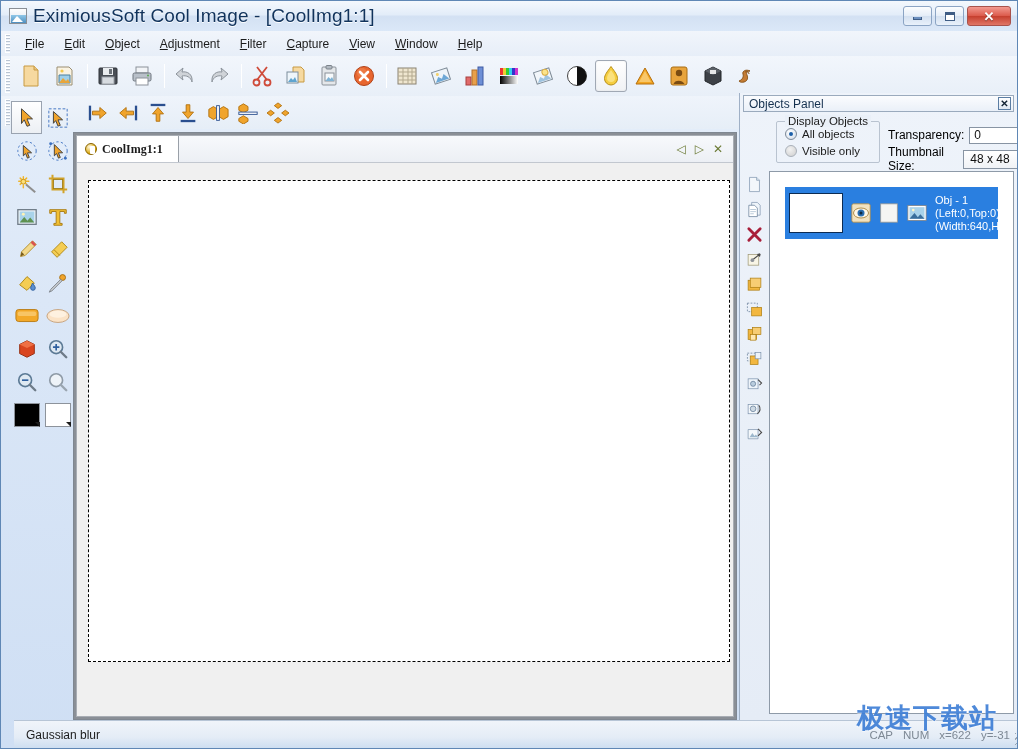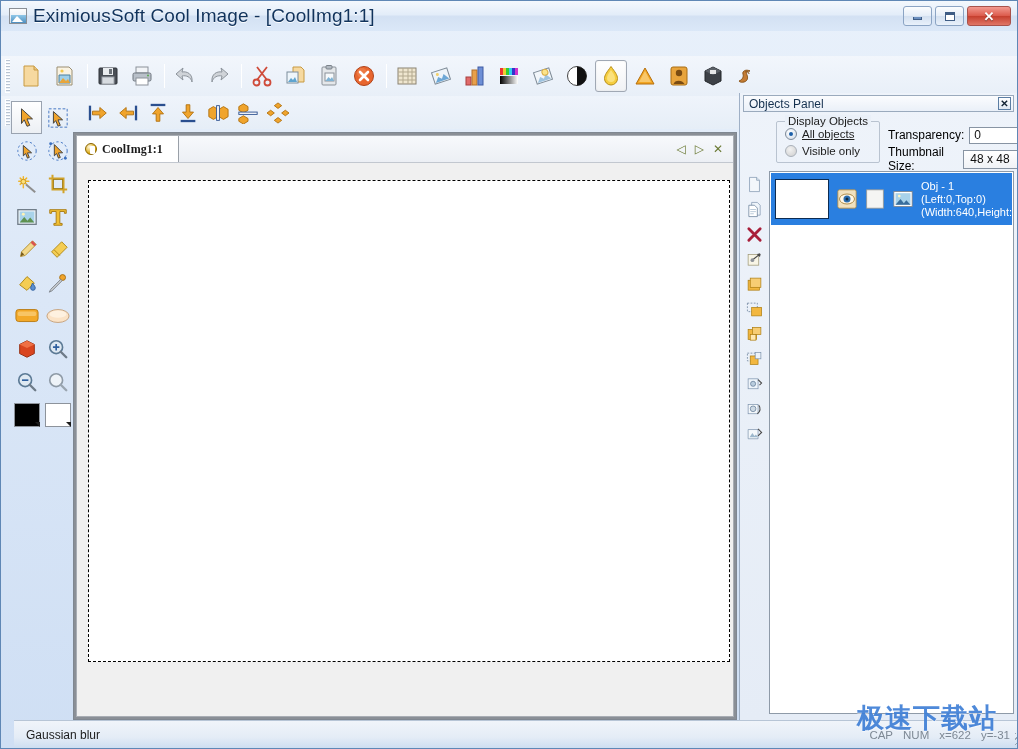--- a/index.html
+++ b/index.html
@@ -249,21 +249,21 @@
     padding-top: 4px;
   }
   .op-tool { width: 19px; height: 19px; display:flex; align-items:center; justify-content:center; flex:none;}
 
   #op-list {
     position: absolute; left: 29px; top: 78px; right: 3px; bottom: 6px;
     background: #ffffff; border: 1px solid #8e9aa8;
     overflow: hidden;
   }
   #op-item {
-    height: 52px; margin: 1px; background: #2a7fe0;
+    height: 52px; margin: 15px; background: #2a7fe0;
     display: flex; align-items: center; padding-left: 4px; gap: 8px;
     position: relative;
   }
   #op-thumb { width: 54px; height: 40px; background: #fff; border: 1px solid #0c2b52; flex: none; }
   .op-flagicon { width: 20px; height: 20px; flex:none; }
   #op-item-text {
     color: #ffffff; font-size: 11px; line-height: 13px; white-space: nowrap;
     font-family: "Liberation Sans", sans-serif;
   }
 
@@ -307,20 +307,32 @@
       </div>
       <div class="winbtn">
         <div class="glyph-max"></div>
       </div>
       <div class="winbtn close">
         <div class="glyph-close">✕</div>
       </div>
     </div>
   </div>
 
+  <div id="menubar">
+    <div class="grip"></div>
+    <div class="menu-item"><u>F</u>ile</div>
+    <div class="menu-item"><u>E</u>dit</div>
+    <div class="menu-item"><u>O</u>bject</div>
+    <div class="menu-item"><u>A</u>djustment</div>
+    <div class="menu-item"><u>F</u>ilter</div>
+    <div class="menu-item"><u>C</u>apture</div>
+    <div class="menu-item"><u>V</u>iew</div>
+    <div class="menu-item"><u>W</u>indow</div>
+    <div class="menu-item"><u>H</u>elp</div>
+  </div>
 
   <div id="toolbar1">
     <div class="grip"></div>
 
     <div class="tb-btn">
       <svg width="24" height="24" viewBox="0 0 24 24">
         <path d="M5 2h10l4 4v16H5z" fill="#f6d9a0" stroke="#c79a43"></path>
         <path d="M15 2v4h4" fill="#e8c584" stroke="#c79a43"></path>
       </svg>
     </div>
@@ -719,21 +731,21 @@
 
     <div id="op-title">
       <span>Objects Panel</span>
       <span id="op-close">✕</span>
     </div>
 
     <div id="op-controls">
 
       <div class="group-box">
         <span class="group-label">Display Objects</span>
-        <div class="radio-row" style="top:6px;text-decoration:underline;">
+        <div class="radio-row" style="top:6px;">
           <span class="radio checked"></span>
           <span>All objects</span>
         </div>
         <div class="radio-row" style="top:23px;">
           <span class="radio dim"></span>
           <span>Visible only</span>
         </div>
       </div>
 
       <div id="transparency-row">

